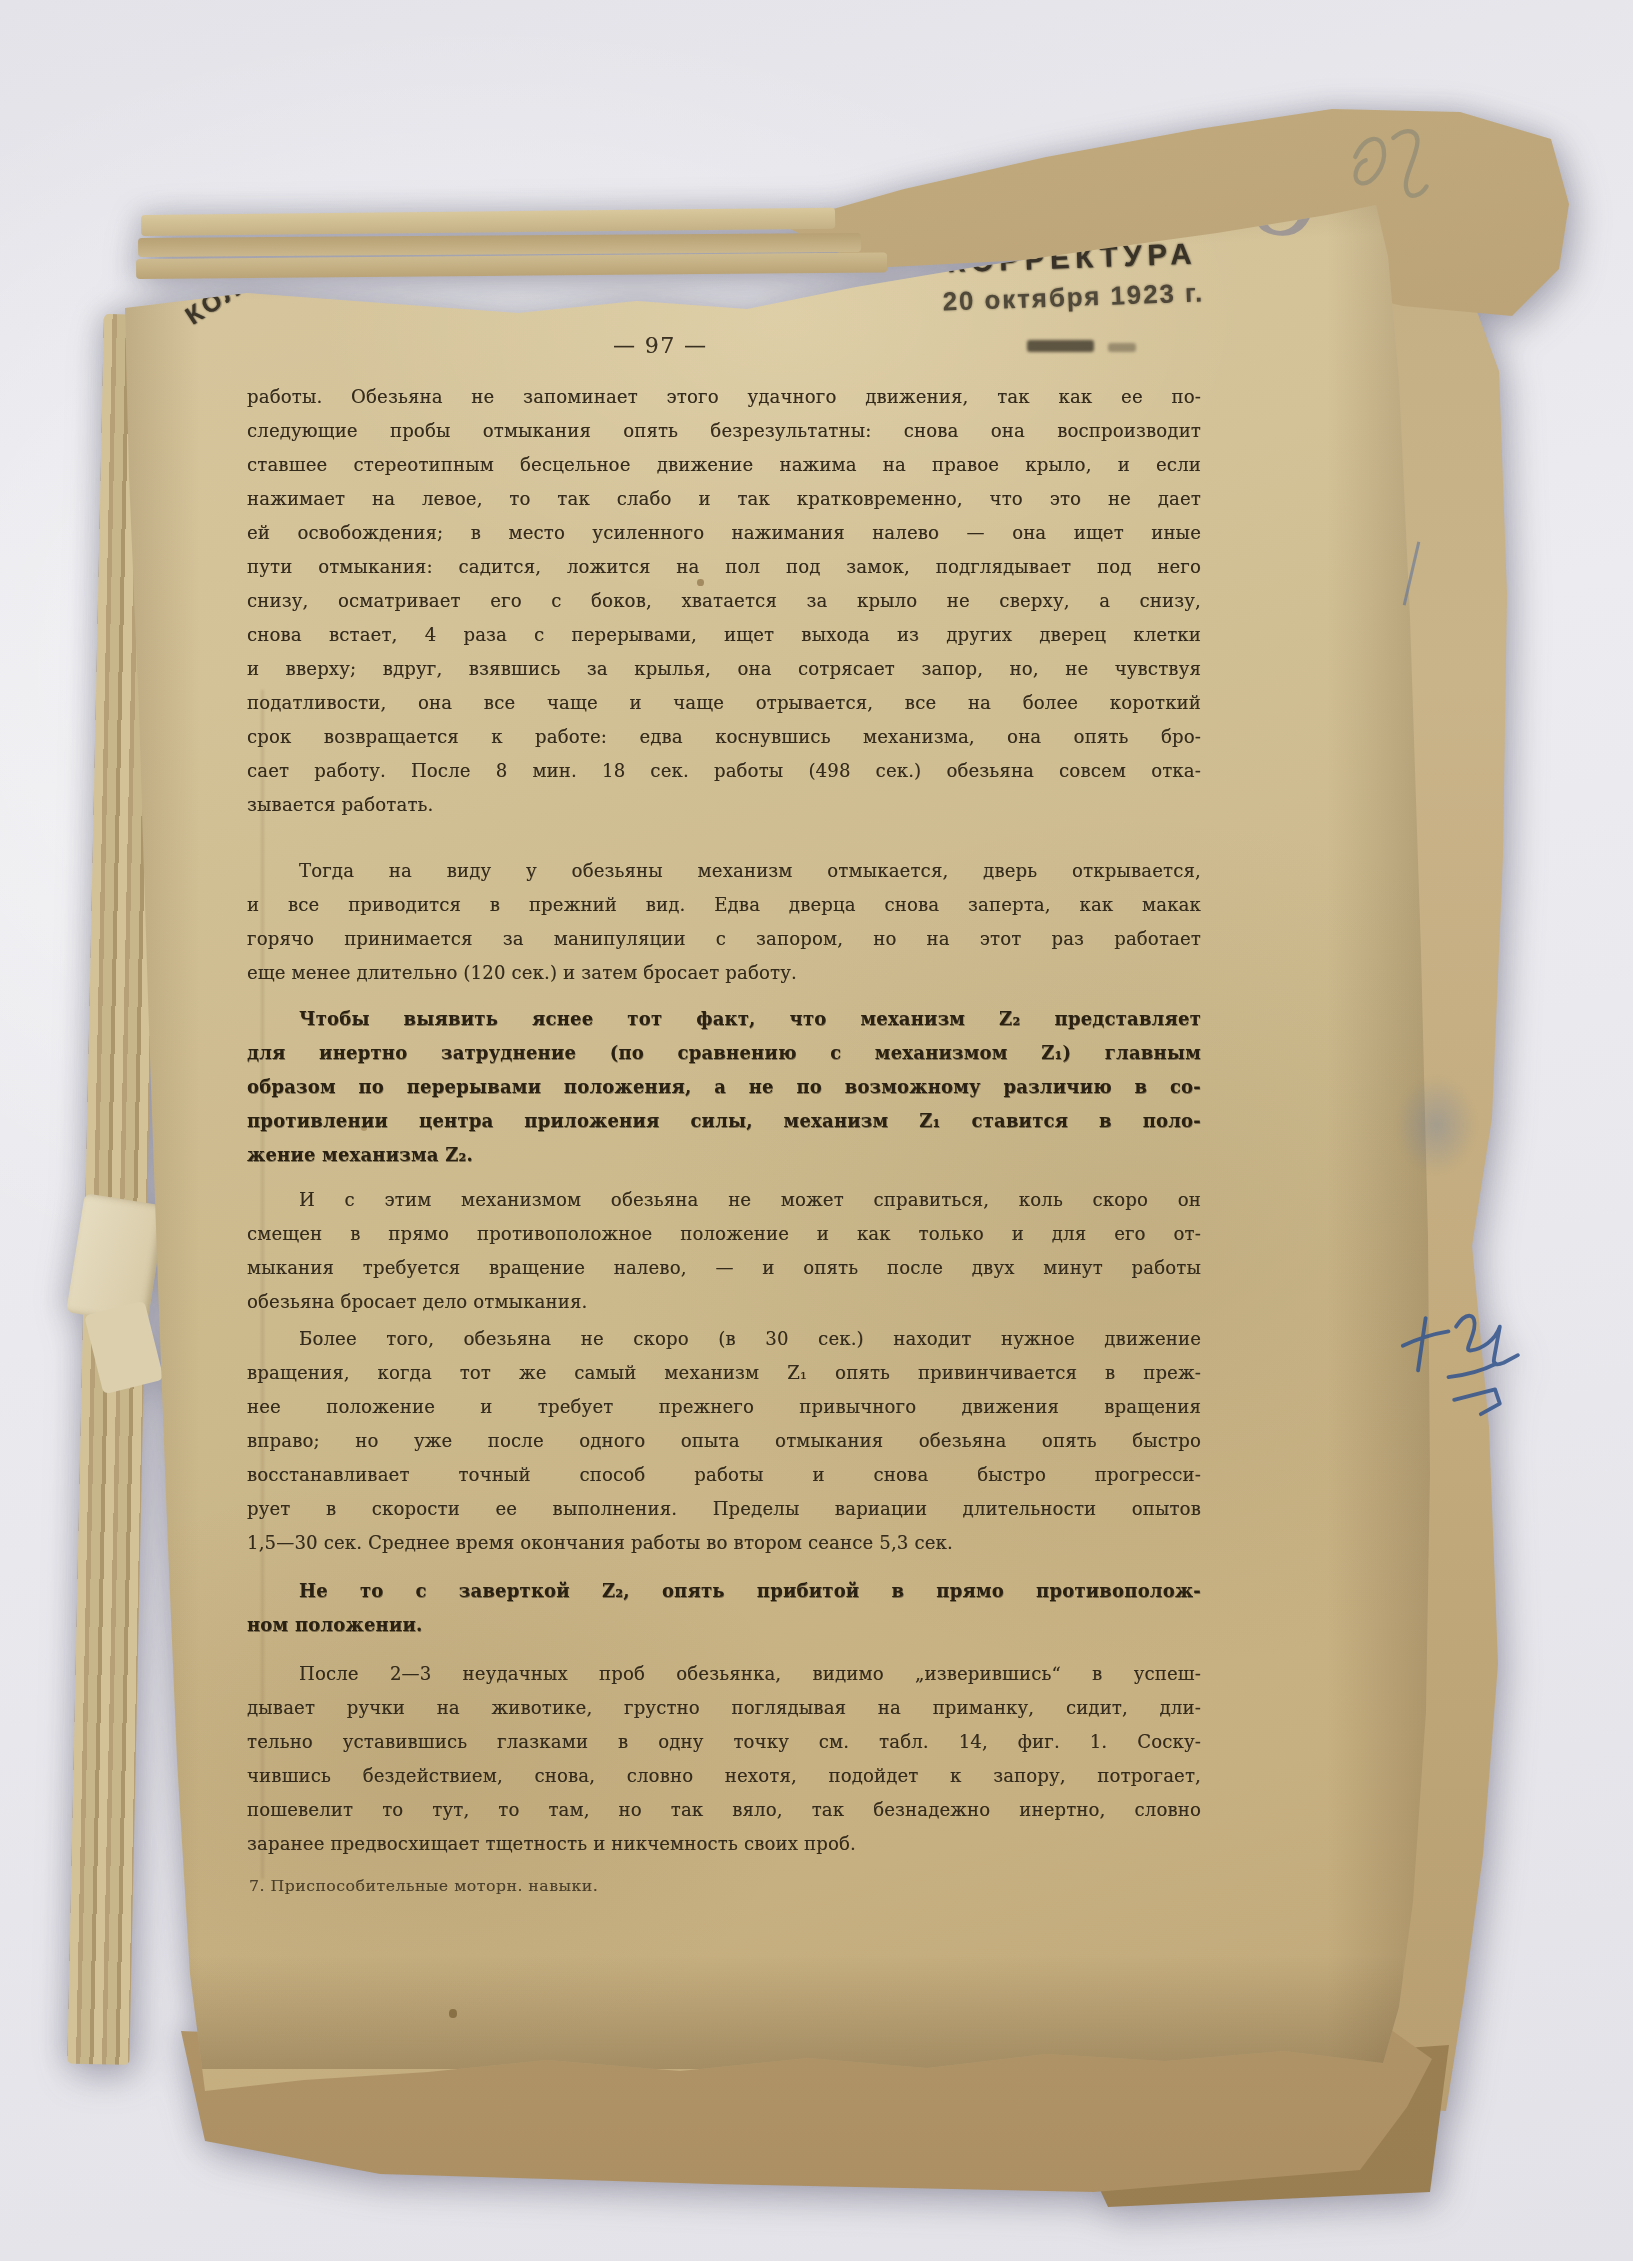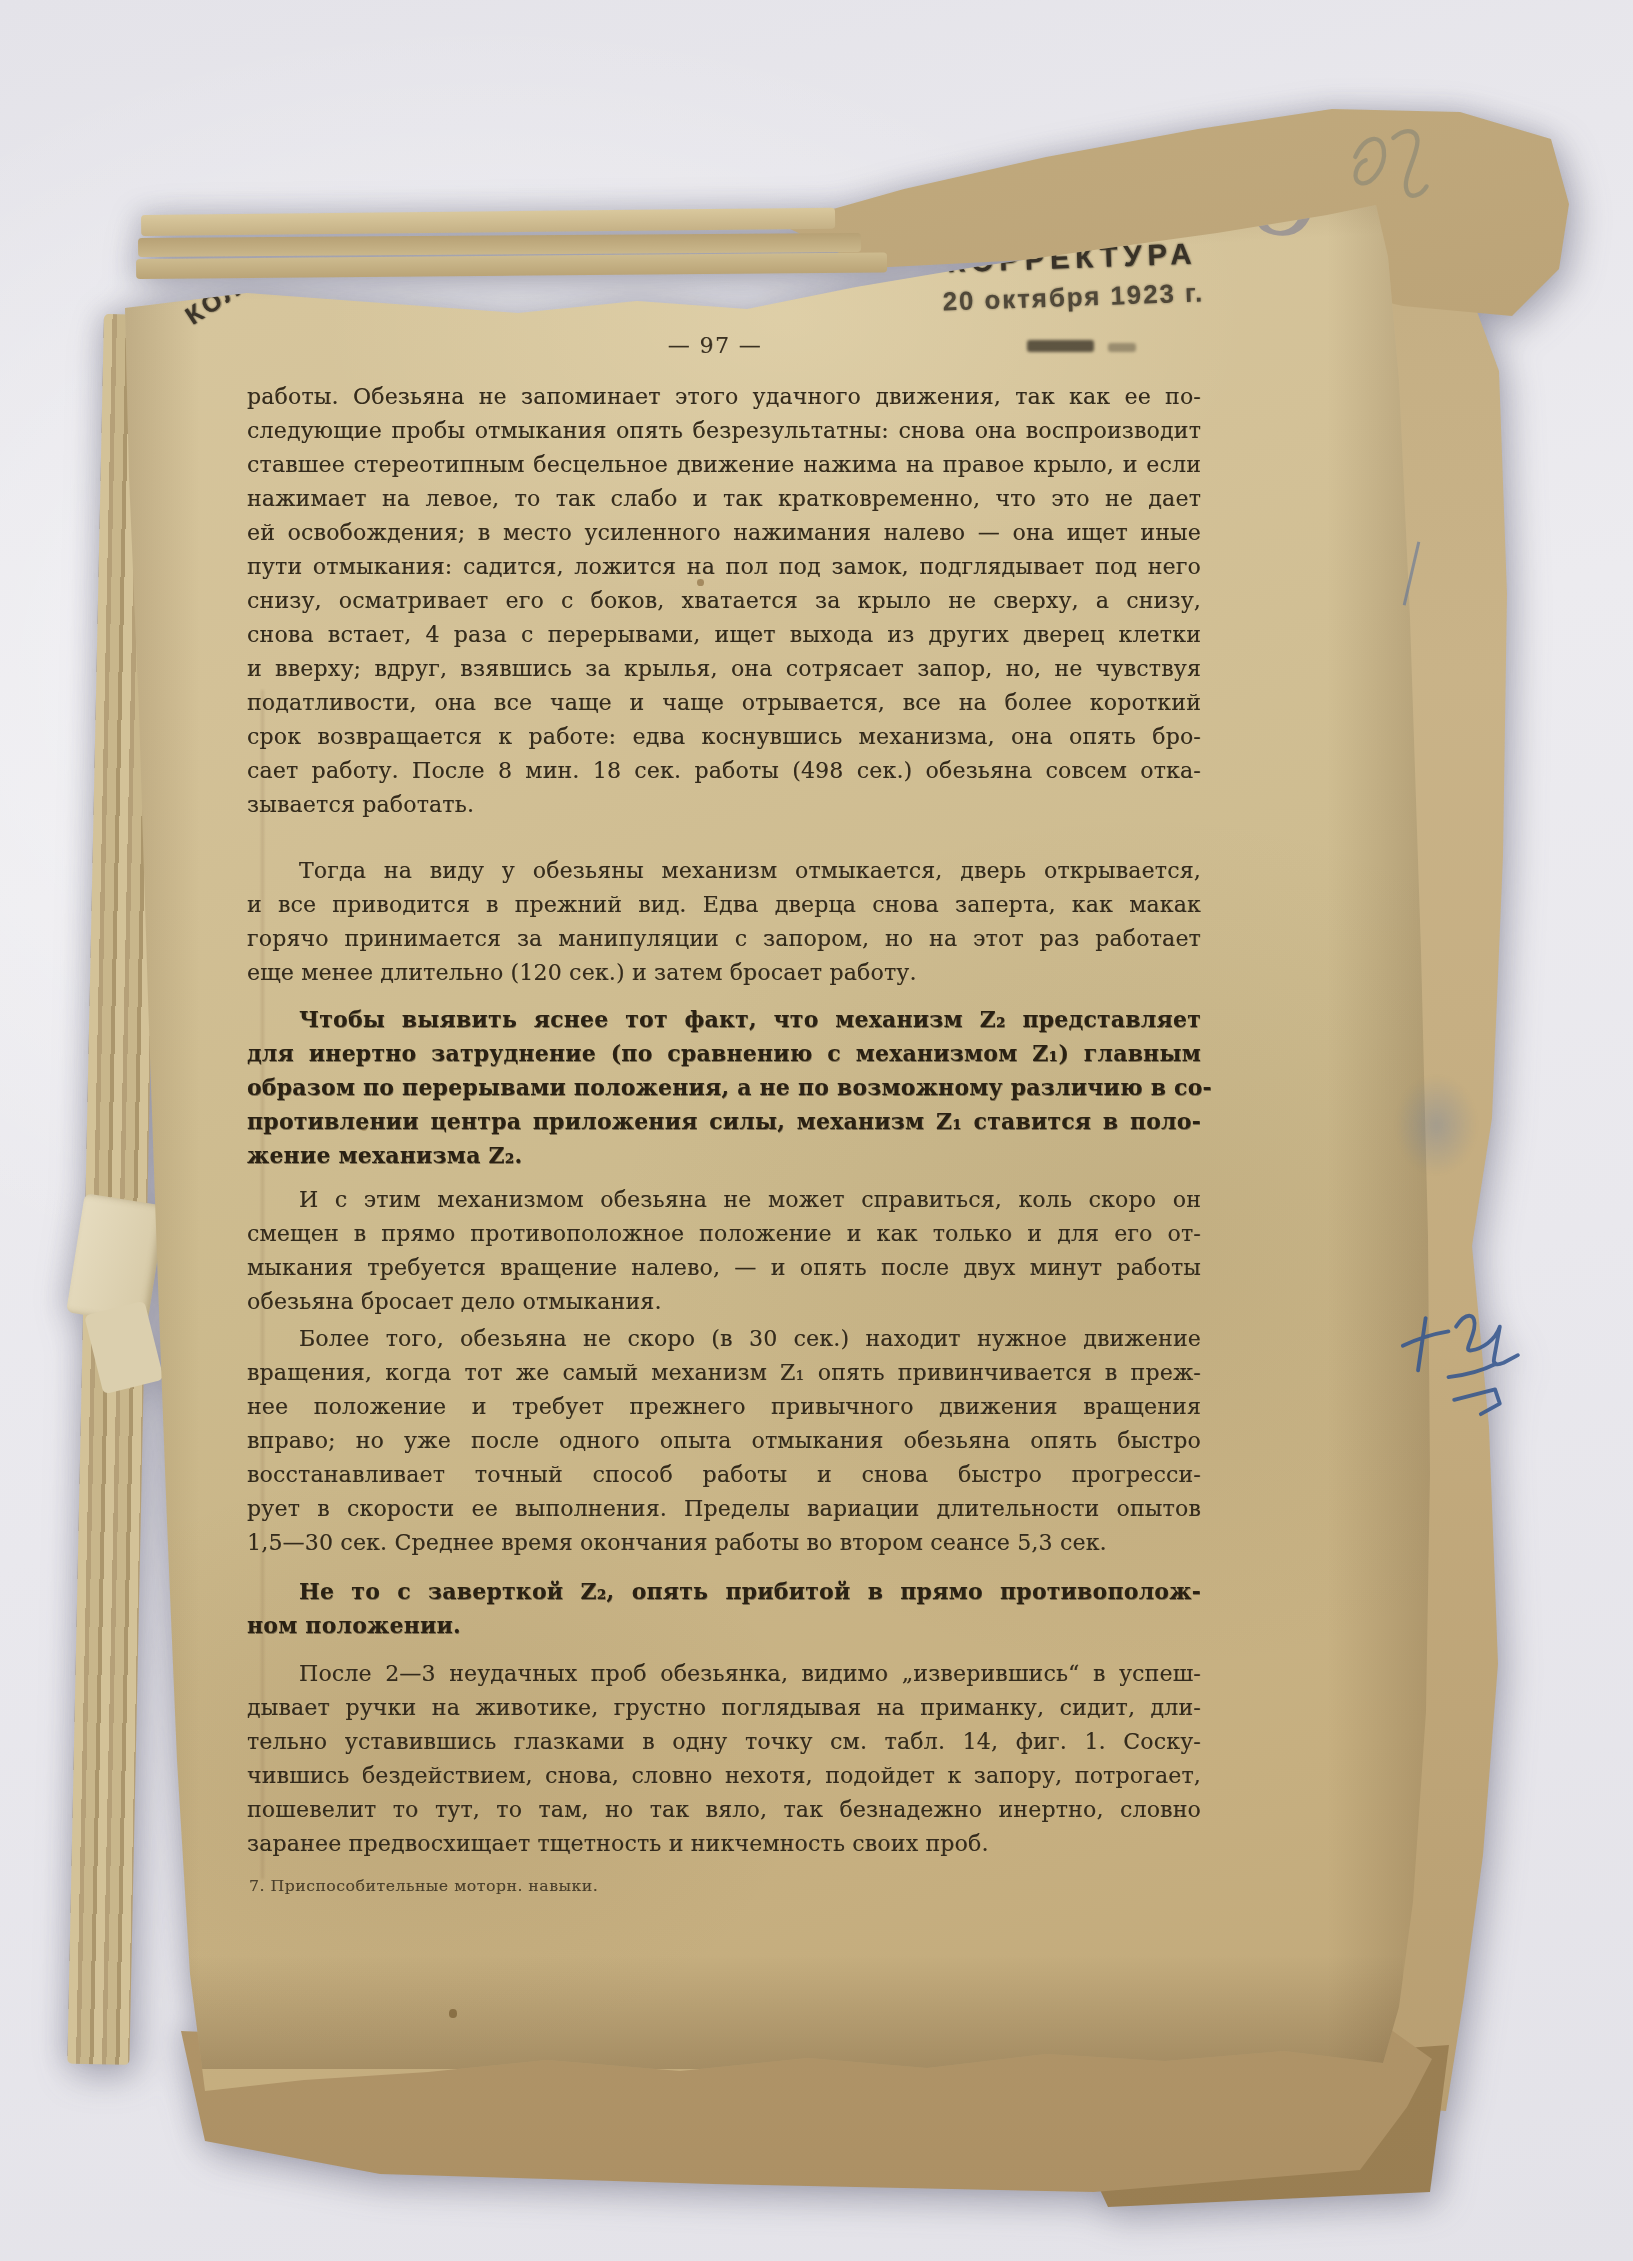--- a/index.html
+++ b/index.html
@@ -51,30 +51,30 @@
   .shade{position:absolute;pointer-events:none;}
   .shade-top{left:114px;top:209px;width:1274px;height:100px;background:linear-gradient(180deg,rgba(112,87,53,.30),rgba(112,87,53,0));transform:rotate(-3.4deg);transform-origin:left top;}
   .shade-right{left:1327px;top:204px;width:109px;height:1878px;background:linear-gradient(90deg,rgba(110,85,52,0),rgba(110,85,52,.30));}
   .shade-bottom{left:176px;top:1955px;width:1227px;height:114px;background:linear-gradient(180deg,rgba(100,75,45,0),rgba(100,75,45,.32));}
   .shade-left{left:119px;top:285px;width:81px;height:1817px;background:linear-gradient(90deg,rgba(110,85,52,.24),rgba(110,85,52,0));}
   .crease-v{left:261px;top:690px;width:3.3px;height:1189px;background:rgba(120,95,60,.16);filter:blur(1px);}
   .speck{position:absolute;border-radius:50%;}
   .text-column{position:absolute;left:247px;top:0;width:954px;height:100%;}
   .paragraph{position:absolute;left:0;right:0;color:#342b1c;}
   .line{
-    width:100%;height:34px;line-height:34px;font-size:22px;
+    width:100%;height:34px;line-height:34px;font-size:18px;
     text-align:justify;text-align-last:justify;white-space:nowrap;
     text-shadow:0.3px 0.4px 0.5px rgba(42,33,20,.40);
     letter-spacing:0.2px;
   }
   .paragraph.bold .line{font-weight:bold;color:#2a2113;text-shadow:0.4px 0.5px 0.6px rgba(30,23,12,.45);}
   .line.last{text-align-last:left;}
   .line.indent{padding-left:52px;box-sizing:border-box;margin-top:23px;}
   .page-number{
-    position:absolute;left:613px;top:333px;width:204px;text-align:center;
+    position:absolute;left:613px;top:333px;width:204px;
     font-size:22px;letter-spacing:1.4px;color:#3a3122;text-shadow:0.3px 0.4px 0.5px rgba(42,33,20,.4);
   }
   .footnote{
     position:absolute;left:249px;top:1876px;font-size:15.7px;color:#4a3f2b;letter-spacing:0.5px;
     text-shadow:0.2px 0.3px 0.4px rgba(60,48,30,.35);
   }
   .stamp{position:absolute;color:#27221b;font-family:"Liberation Sans",sans-serif;font-weight:bold;}
   .stamp-collection{left:153px;top:270px;transform:rotate(-33deg);transform-origin:left top;opacity:.88;}
   .stamp-collection .s-line1{font-size:28.5px;letter-spacing:4.3px;text-shadow:0 0 1.9px rgba(33,28,20,.65),1px 1px 0 rgba(33,28,20,.22);}
   .stamp-collection .s-line2{font-size:25px;letter-spacing:3.3px;margin-top:12.4px;margin-left:2.9px;text-shadow:0 0 1.9px rgba(33,28,20,.65),1px 1px 0 rgba(33,28,20,.22);}

